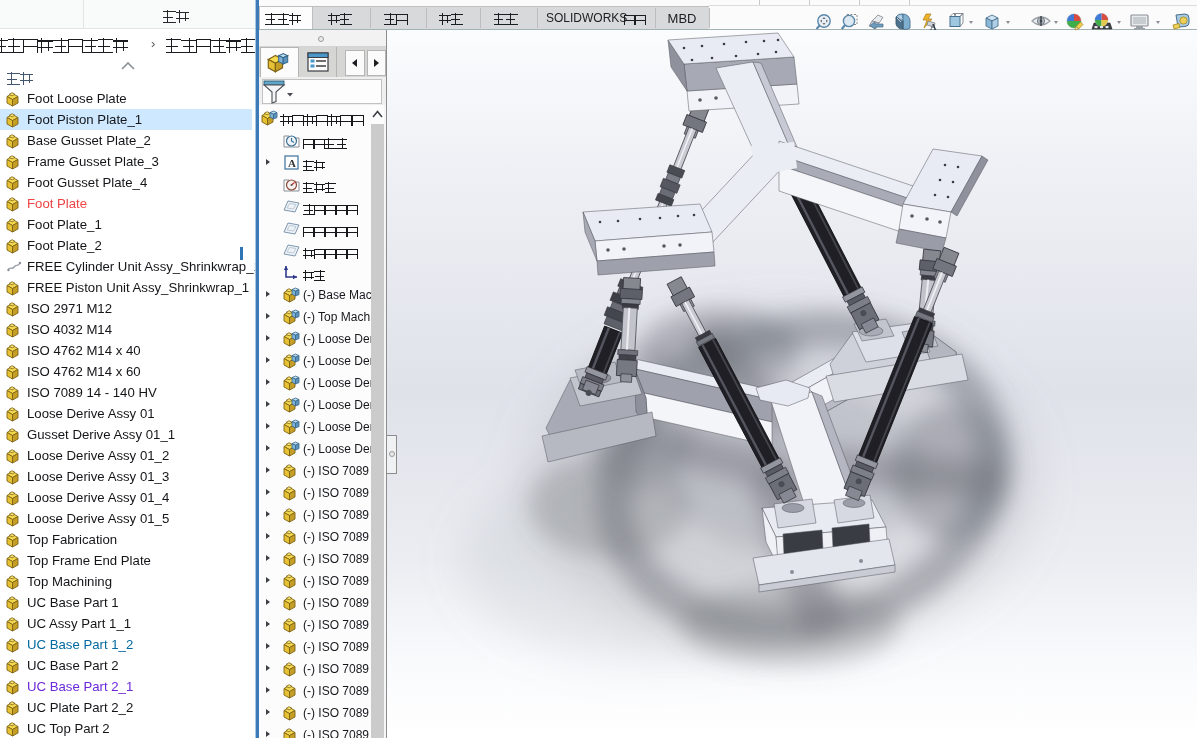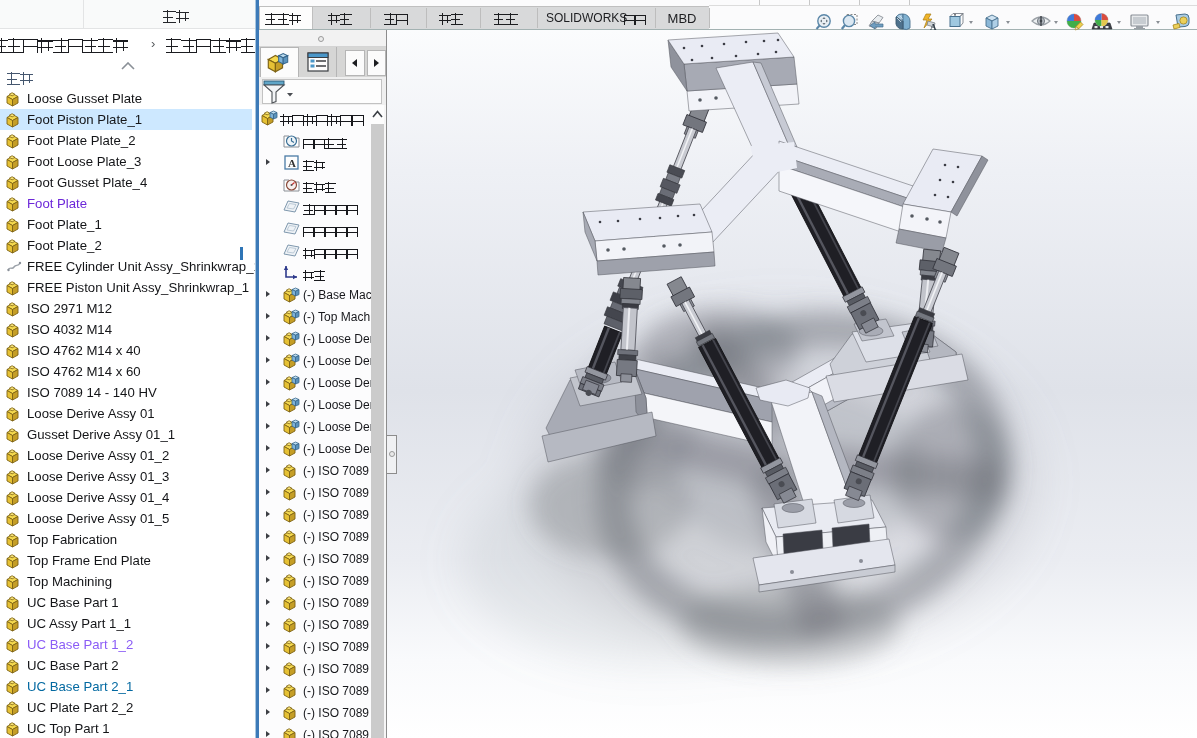--- a/index.html
+++ b/index.html
@@ -20,57 +20,57 @@
     <svg class="abs" style="left:121px;top:62px" width="14" height="8" viewBox="0 0 14 8">
       <path d="M1,7 L7,1 L13,7" fill="none" stroke="#8a9097" stroke-width="1.6"></path>
     </svg>
     <div class="abs" style="left:7px;top:70px"><span style="letter-spacing:1px;white-space:nowrap"><span class="cj" style="width:13px;height:13px"><i style="left:0.0px;top:0.8px;width:13.0px;height:1.0px;background:#44566e"></i><i style="left:0.0px;top:6.5px;width:10.1px;height:1.0px;background:#44566e"></i><i style="left:0.0px;top:12.0px;width:13.0px;height:1.0px;background:#44566e"></i><i style="left:3.9px;top:0.0px;width:1.0px;height:13.0px;background:#44566e"></i></span><span class="cj" style="width:13px;height:13px"><i style="left:0.0px;top:2.1px;width:13.0px;height:1.0px;background:#44566e"></i><i style="left:0.0px;top:8.1px;width:13.0px;height:1.0px;background:#44566e"></i><i style="left:2.9px;top:0.0px;width:1.0px;height:13.0px;background:#44566e"></i><i style="left:8.8px;top:2.1px;width:1.0px;height:9.1px;background:#44566e"></i></span></span></div>
     <svg style="position:absolute;left:6px;top:90.0px" width="17" height="17" viewBox="0 0 17 17">
       <polygon points="1,6.5 6.5,3.5 12,6.5 6.5,9.5" fill="#f5d94e" stroke="#7e6315" stroke-width="0.9"></polygon>
       <polygon points="1,6.5 6.5,9.5 6.5,16 1,13" fill="#e6c134" stroke="#7e6315" stroke-width="0.9"></polygon>
       <polygon points="6.5,9.5 12,6.5 12,13 6.5,16" fill="#c59e26" stroke="#7e6315" stroke-width="0.9"></polygon>
       <polygon points="3.2,4.3 6.1,2.7 9,4.3 6.1,5.9" fill="#f9e478" stroke="#7e6315" stroke-width="0.8"></polygon>
     </svg>
-    <div class="abs" style="left:27px;top:91px;font-size:13.2px;color:#141518;white-space:nowrap">Loose Gusset Plate</div>
+    <div class="abs" style="left:27px;top:91px;font-size:13.2px;color:#141518;white-space:nowrap">Foot Loose Plate</div>
     <div class="abs" style="left:0;top:109px;width:252px;height:21px;background:#cde8ff"></div>
     <svg style="position:absolute;left:6px;top:111.0px" width="17" height="17" viewBox="0 0 17 17">
       <polygon points="1,6.5 6.5,3.5 12,6.5 6.5,9.5" fill="#f5d94e" stroke="#7e6315" stroke-width="0.9"></polygon>
       <polygon points="1,6.5 6.5,9.5 6.5,16 1,13" fill="#e6c134" stroke="#7e6315" stroke-width="0.9"></polygon>
       <polygon points="6.5,9.5 12,6.5 12,13 6.5,16" fill="#c59e26" stroke="#7e6315" stroke-width="0.9"></polygon>
       <polygon points="3.2,4.3 6.1,2.7 9,4.3 6.1,5.9" fill="#f9e478" stroke="#7e6315" stroke-width="0.8"></polygon>
     </svg>
     <div class="abs" style="left:27px;top:112px;font-size:13.2px;color:#141518;white-space:nowrap">Foot Piston Plate_1</div>
     <svg style="position:absolute;left:6px;top:132.0px" width="17" height="17" viewBox="0 0 17 17">
       <polygon points="1,6.5 6.5,3.5 12,6.5 6.5,9.5" fill="#f5d94e" stroke="#7e6315" stroke-width="0.9"></polygon>
       <polygon points="1,6.5 6.5,9.5 6.5,16 1,13" fill="#e6c134" stroke="#7e6315" stroke-width="0.9"></polygon>
       <polygon points="6.5,9.5 12,6.5 12,13 6.5,16" fill="#c59e26" stroke="#7e6315" stroke-width="0.9"></polygon>
       <polygon points="3.2,4.3 6.1,2.7 9,4.3 6.1,5.9" fill="#f9e478" stroke="#7e6315" stroke-width="0.8"></polygon>
     </svg>
-    <div class="abs" style="left:27px;top:133px;font-size:13.2px;color:#141518;white-space:nowrap">Foot Plate Plate_2</div>
+    <div class="abs" style="left:27px;top:133px;font-size:13.2px;color:#141518;white-space:nowrap">Base Gusset Plate_2</div>
     <svg style="position:absolute;left:6px;top:153.0px" width="17" height="17" viewBox="0 0 17 17">
       <polygon points="1,6.5 6.5,3.5 12,6.5 6.5,9.5" fill="#f5d94e" stroke="#7e6315" stroke-width="0.9"></polygon>
       <polygon points="1,6.5 6.5,9.5 6.5,16 1,13" fill="#e6c134" stroke="#7e6315" stroke-width="0.9"></polygon>
       <polygon points="6.5,9.5 12,6.5 12,13 6.5,16" fill="#c59e26" stroke="#7e6315" stroke-width="0.9"></polygon>
       <polygon points="3.2,4.3 6.1,2.7 9,4.3 6.1,5.9" fill="#f9e478" stroke="#7e6315" stroke-width="0.8"></polygon>
     </svg>
-    <div class="abs" style="left:27px;top:154px;font-size:13.2px;color:#141518;white-space:nowrap">Foot Loose Plate_3</div>
+    <div class="abs" style="left:27px;top:154px;font-size:13.2px;color:#141518;white-space:nowrap">Frame Gusset Plate_3</div>
     <svg style="position:absolute;left:6px;top:174.0px" width="17" height="17" viewBox="0 0 17 17">
       <polygon points="1,6.5 6.5,3.5 12,6.5 6.5,9.5" fill="#f5d94e" stroke="#7e6315" stroke-width="0.9"></polygon>
       <polygon points="1,6.5 6.5,9.5 6.5,16 1,13" fill="#e6c134" stroke="#7e6315" stroke-width="0.9"></polygon>
       <polygon points="6.5,9.5 12,6.5 12,13 6.5,16" fill="#c59e26" stroke="#7e6315" stroke-width="0.9"></polygon>
       <polygon points="3.2,4.3 6.1,2.7 9,4.3 6.1,5.9" fill="#f9e478" stroke="#7e6315" stroke-width="0.8"></polygon>
     </svg>
     <div class="abs" style="left:27px;top:175px;font-size:13.2px;color:#141518;white-space:nowrap">Foot Gusset Plate_4</div>
     <svg style="position:absolute;left:6px;top:195.0px" width="17" height="17" viewBox="0 0 17 17">
       <polygon points="1,6.5 6.5,3.5 12,6.5 6.5,9.5" fill="#f5d94e" stroke="#7e6315" stroke-width="0.9"></polygon>
       <polygon points="1,6.5 6.5,9.5 6.5,16 1,13" fill="#e6c134" stroke="#7e6315" stroke-width="0.9"></polygon>
       <polygon points="6.5,9.5 12,6.5 12,13 6.5,16" fill="#c59e26" stroke="#7e6315" stroke-width="0.9"></polygon>
       <polygon points="3.2,4.3 6.1,2.7 9,4.3 6.1,5.9" fill="#f9e478" stroke="#7e6315" stroke-width="0.8"></polygon>
     </svg>
-    <div class="abs" style="left:27px;top:196px;font-size:13.2px;color:#6d28d9;white-space:nowrap">Foot Plate</div>
+    <div class="abs" style="left:27px;top:196px;font-size:13.2px;color:#ef4444;white-space:nowrap">Foot Plate</div>
     <svg style="position:absolute;left:6px;top:216.0px" width="17" height="17" viewBox="0 0 17 17">
       <polygon points="1,6.5 6.5,3.5 12,6.5 6.5,9.5" fill="#f5d94e" stroke="#7e6315" stroke-width="0.9"></polygon>
       <polygon points="1,6.5 6.5,9.5 6.5,16 1,13" fill="#e6c134" stroke="#7e6315" stroke-width="0.9"></polygon>
       <polygon points="6.5,9.5 12,6.5 12,13 6.5,16" fill="#c59e26" stroke="#7e6315" stroke-width="0.9"></polygon>
       <polygon points="3.2,4.3 6.1,2.7 9,4.3 6.1,5.9" fill="#f9e478" stroke="#7e6315" stroke-width="0.8"></polygon>
     </svg>
     <div class="abs" style="left:27px;top:217px;font-size:13.2px;color:#141518;white-space:nowrap">Foot Plate_1</div>
     <svg style="position:absolute;left:6px;top:237.0px" width="17" height="17" viewBox="0 0 17 17">
       <polygon points="1,6.5 6.5,3.5 12,6.5 6.5,9.5" fill="#f5d94e" stroke="#7e6315" stroke-width="0.9"></polygon>
       <polygon points="1,6.5 6.5,9.5 6.5,16 1,13" fill="#e6c134" stroke="#7e6315" stroke-width="0.9"></polygon>
@@ -202,49 +202,49 @@
       <polygon points="6.5,9.5 12,6.5 12,13 6.5,16" fill="#c59e26" stroke="#7e6315" stroke-width="0.9"></polygon>
       <polygon points="3.2,4.3 6.1,2.7 9,4.3 6.1,5.9" fill="#f9e478" stroke="#7e6315" stroke-width="0.8"></polygon>
     </svg>
     <div class="abs" style="left:27px;top:616px;font-size:13.2px;color:#141518;white-space:nowrap">UC Assy Part 1_1</div>
     <svg style="position:absolute;left:6px;top:636.0px" width="17" height="17" viewBox="0 0 17 17">
       <polygon points="1,6.5 6.5,3.5 12,6.5 6.5,9.5" fill="#f5d94e" stroke="#7e6315" stroke-width="0.9"></polygon>
       <polygon points="1,6.5 6.5,9.5 6.5,16 1,13" fill="#e6c134" stroke="#7e6315" stroke-width="0.9"></polygon>
       <polygon points="6.5,9.5 12,6.5 12,13 6.5,16" fill="#c59e26" stroke="#7e6315" stroke-width="0.9"></polygon>
       <polygon points="3.2,4.3 6.1,2.7 9,4.3 6.1,5.9" fill="#f9e478" stroke="#7e6315" stroke-width="0.8"></polygon>
     </svg>
-    <div class="abs" style="left:27px;top:637px;font-size:13.2px;color:#8b5cf6;white-space:nowrap">UC Base Part 1_2</div>
+    <div class="abs" style="left:27px;top:637px;font-size:13.2px;color:#0369a1;white-space:nowrap">UC Base Part 1_2</div>
     <svg style="position:absolute;left:6px;top:657.0px" width="17" height="17" viewBox="0 0 17 17">
       <polygon points="1,6.5 6.5,3.5 12,6.5 6.5,9.5" fill="#f5d94e" stroke="#7e6315" stroke-width="0.9"></polygon>
       <polygon points="1,6.5 6.5,9.5 6.5,16 1,13" fill="#e6c134" stroke="#7e6315" stroke-width="0.9"></polygon>
       <polygon points="6.5,9.5 12,6.5 12,13 6.5,16" fill="#c59e26" stroke="#7e6315" stroke-width="0.9"></polygon>
       <polygon points="3.2,4.3 6.1,2.7 9,4.3 6.1,5.9" fill="#f9e478" stroke="#7e6315" stroke-width="0.8"></polygon>
     </svg>
     <div class="abs" style="left:27px;top:658px;font-size:13.2px;color:#141518;white-space:nowrap">UC Base Part 2</div>
     <svg style="position:absolute;left:6px;top:678.0px" width="17" height="17" viewBox="0 0 17 17">
       <polygon points="1,6.5 6.5,3.5 12,6.5 6.5,9.5" fill="#f5d94e" stroke="#7e6315" stroke-width="0.9"></polygon>
       <polygon points="1,6.5 6.5,9.5 6.5,16 1,13" fill="#e6c134" stroke="#7e6315" stroke-width="0.9"></polygon>
       <polygon points="6.5,9.5 12,6.5 12,13 6.5,16" fill="#c59e26" stroke="#7e6315" stroke-width="0.9"></polygon>
       <polygon points="3.2,4.3 6.1,2.7 9,4.3 6.1,5.9" fill="#f9e478" stroke="#7e6315" stroke-width="0.8"></polygon>
     </svg>
-    <div class="abs" style="left:27px;top:679px;font-size:13.2px;color:#0369a1;white-space:nowrap">UC Base Part 2_1</div>
+    <div class="abs" style="left:27px;top:679px;font-size:13.2px;color:#6d28d9;white-space:nowrap">UC Base Part 2_1</div>
     <svg style="position:absolute;left:6px;top:699.0px" width="17" height="17" viewBox="0 0 17 17">
       <polygon points="1,6.5 6.5,3.5 12,6.5 6.5,9.5" fill="#f5d94e" stroke="#7e6315" stroke-width="0.9"></polygon>
       <polygon points="1,6.5 6.5,9.5 6.5,16 1,13" fill="#e6c134" stroke="#7e6315" stroke-width="0.9"></polygon>
       <polygon points="6.5,9.5 12,6.5 12,13 6.5,16" fill="#c59e26" stroke="#7e6315" stroke-width="0.9"></polygon>
       <polygon points="3.2,4.3 6.1,2.7 9,4.3 6.1,5.9" fill="#f9e478" stroke="#7e6315" stroke-width="0.8"></polygon>
     </svg>
     <div class="abs" style="left:27px;top:700px;font-size:13.2px;color:#141518;white-space:nowrap">UC Plate Part 2_2</div>
     <svg style="position:absolute;left:6px;top:720.0px" width="17" height="17" viewBox="0 0 17 17">
       <polygon points="1,6.5 6.5,3.5 12,6.5 6.5,9.5" fill="#f5d94e" stroke="#7e6315" stroke-width="0.9"></polygon>
       <polygon points="1,6.5 6.5,9.5 6.5,16 1,13" fill="#e6c134" stroke="#7e6315" stroke-width="0.9"></polygon>
       <polygon points="6.5,9.5 12,6.5 12,13 6.5,16" fill="#c59e26" stroke="#7e6315" stroke-width="0.9"></polygon>
       <polygon points="3.2,4.3 6.1,2.7 9,4.3 6.1,5.9" fill="#f9e478" stroke="#7e6315" stroke-width="0.8"></polygon>
     </svg>
-    <div class="abs" style="left:27px;top:721px;font-size:13.2px;color:#141518;white-space:nowrap">UC Top Part 1</div>
+    <div class="abs" style="left:27px;top:721px;font-size:13.2px;color:#141518;white-space:nowrap">UC Top Part 2</div>
   </div>
 <div class="abs" style="left:255px;top:0;width:1px;height:738px;background:#a8c7e0"></div>
 <div class="abs" style="left:256px;top:0;width:3px;height:738px;background:#3d7ab8"></div>
 <div class="abs" style="left:240px;top:247px;width:3px;height:13px;background:#2e75b6"></div>
 <div class="abs" style="left:259px;top:0;width:938px;height:30px;background:#fbfbfc"></div>
 <div class="abs" style="left:709px;top:5px;width:488px;height:1px;background:#dcdcdc"></div>
 <div class="abs" style="left:759px;top:0;width:1px;height:5px;background:#c8c8c8"></div>
 <div class="abs" style="left:809px;top:0;width:1px;height:5px;background:#c8c8c8"></div>
 <div class="abs" style="left:859px;top:0;width:1px;height:5px;background:#c8c8c8"></div>
 <div class="abs" style="left:909px;top:0;width:1px;height:5px;background:#c8c8c8"></div>

